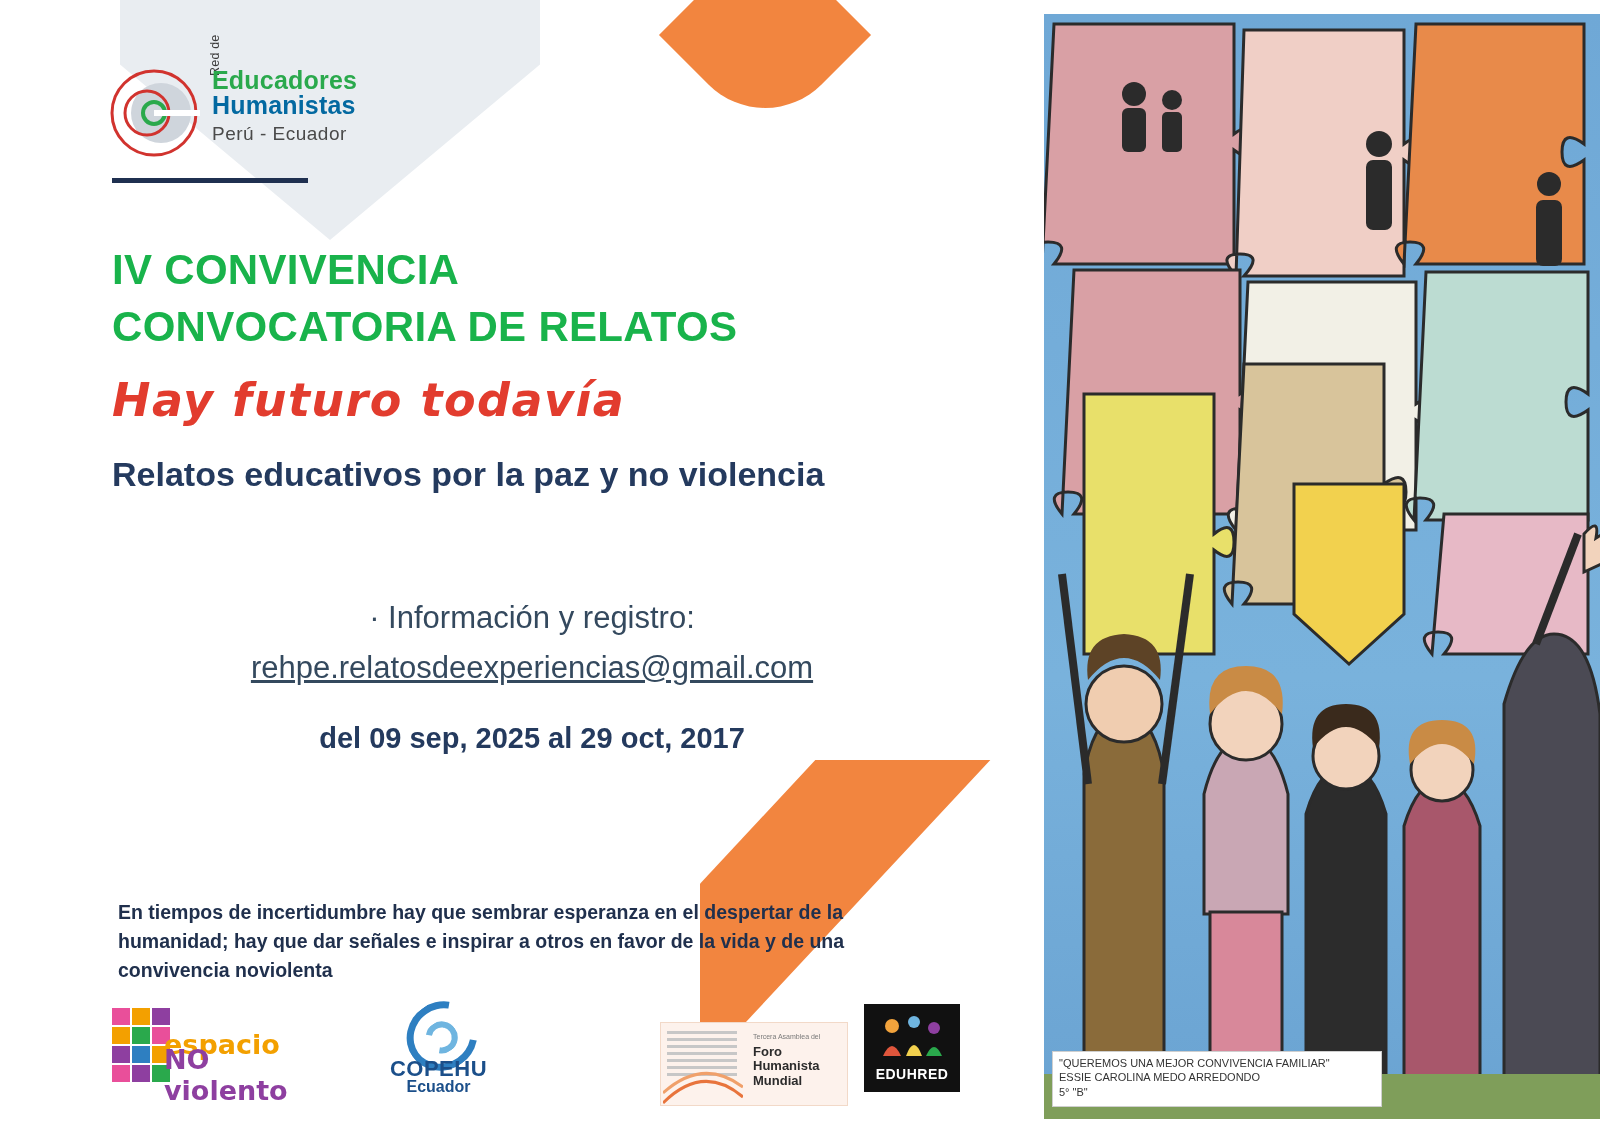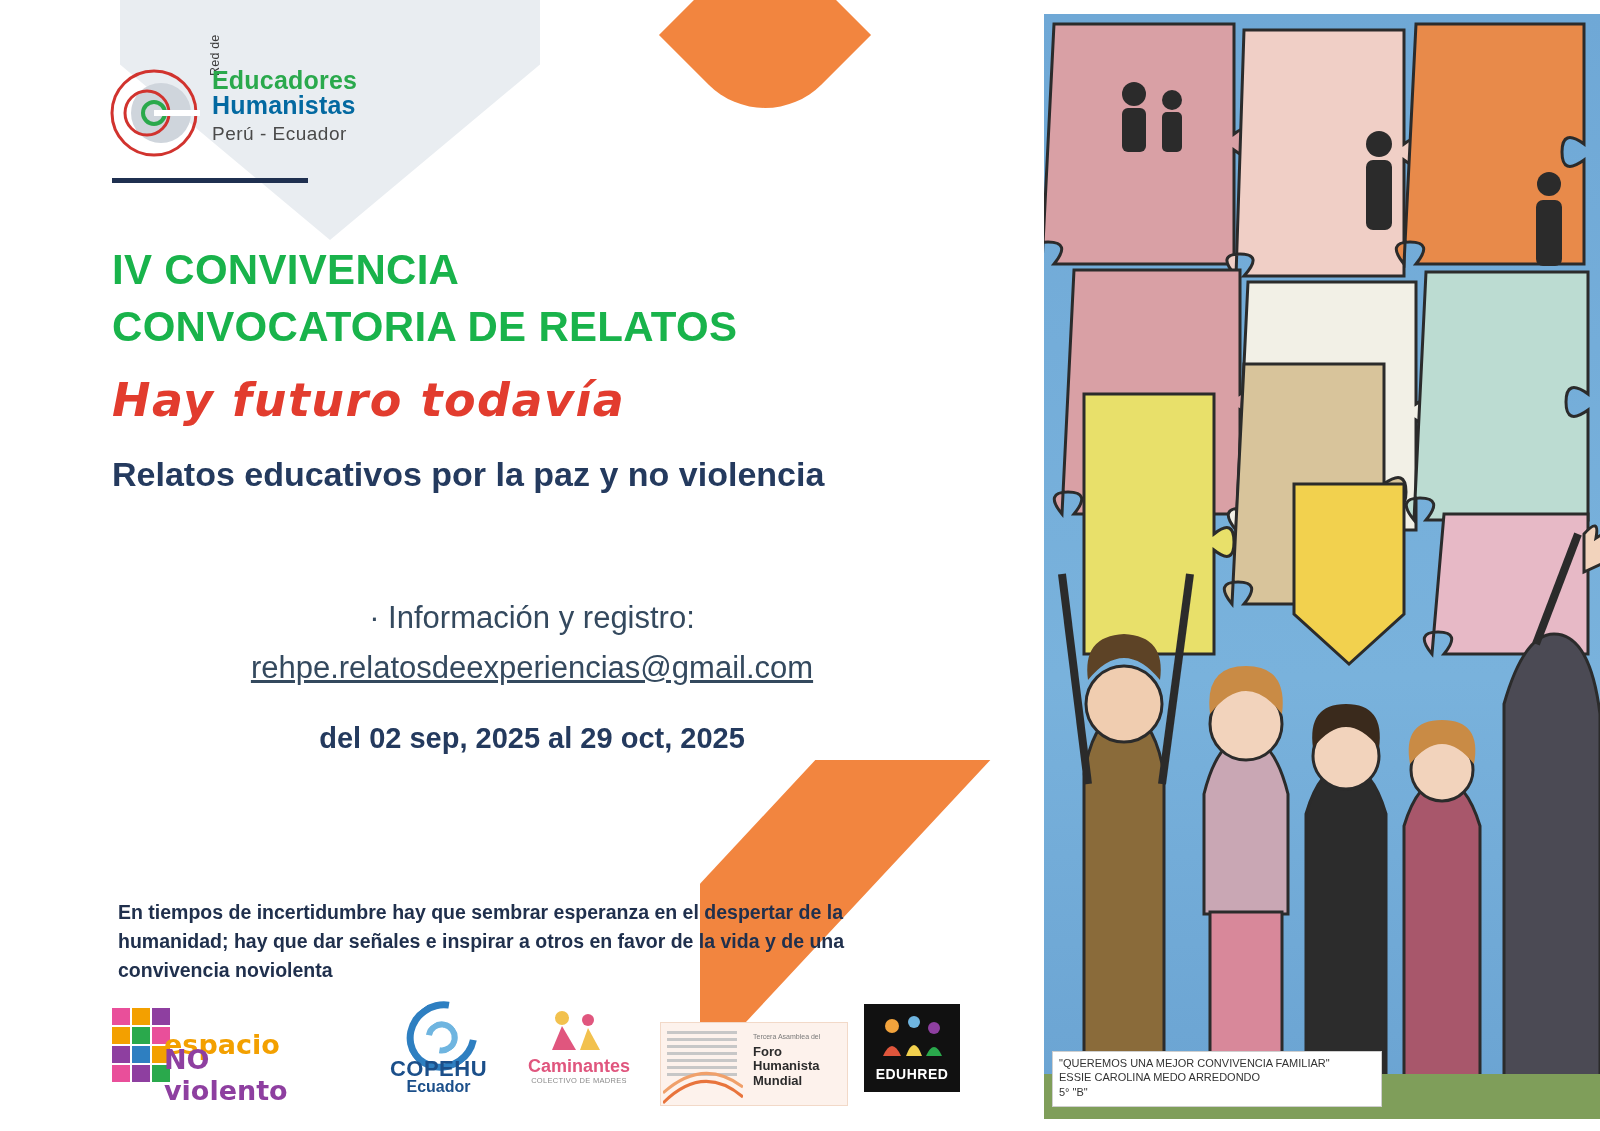--- a/index.html
+++ b/index.html
@@ -320,21 +320,21 @@
 
   <div class="h-main">
     <div>IV CONVIVENCIA</div>
     <div>CONVOCATORIA DE RELATOS</div>
   </div>
   <div class="h-script">Hay futuro todavía</div>
   <div class="h-sub">Relatos educativos por la paz y no violencia</div>
 
   <div class="info-line">· Información y registro:</div>
   <div class="info-mail">rehpe.relatosdeexperiencias@gmail.com</div>
-  <div class="info-dates">del 02 sep, 2025 al 29 oct, 2025</div>
+  <div class="info-dates">del 09 sep, 2025 al 29 oct, 2017</div>
 
   <div class="quote">En tiempos de incertidumbre hay que sembrar esperanza en el despertar de la humanidad; hay que dar señales e inspirar a otros en favor de la vida y de una convivencia noviolenta</div>
 
   <div class="partners">
 
     <div class="partner p1">
       <div class="grid">
         <i style="background:#e94f9a"></i>
           <i style="background:#f3a000"></i>
           <i style="background:#8e3fa0"></i>
@@ -351,30 +351,20 @@
       <div class="t1">espacio</div>
       <div class="t2">NO violento</div>
     </div>
 
     <div class="partner p2">
       <div class="swirl"></div>
       <div class="c1">COPEHU</div>
       <div class="c2">Ecuador</div>
     </div>
 
-    <div class="partner p3">
-      <svg class="fig" viewBox="0 0 66 48">
-        <circle cx="16" cy="12" r="7" fill="#f2c14e"></circle>
-        <path d="M6 44 L16 20 L30 44 Z" fill="#e0567e"></path>
-        <circle cx="42" cy="14" r="6" fill="#e0567e"></circle>
-        <path d="M34 44 L42 22 L54 44 Z" fill="#f2c14e"></path>
-      </svg>
-      <div class="n1">Caminantes</div>
-      <div class="n2">COLECTIVO DE MADRES</div>
-    </div>
 
     <div class="partner p4">
       <div class="card">
         <div class="lines">
           <span></span>
             <span></span>
             <span></span>
             <span></span>
             <span></span>
             <span></span>

